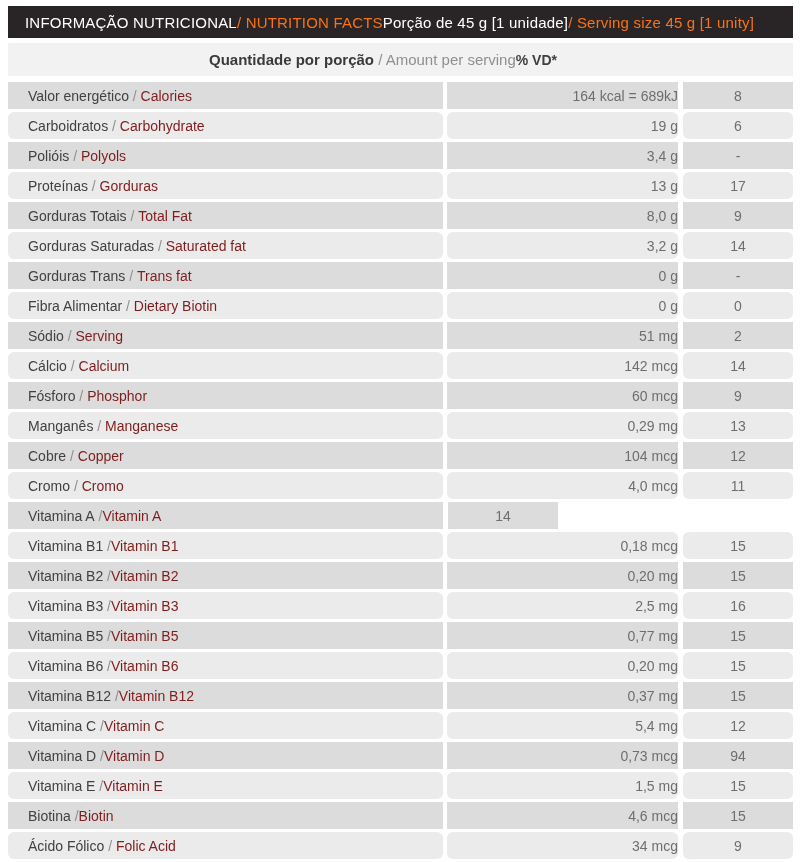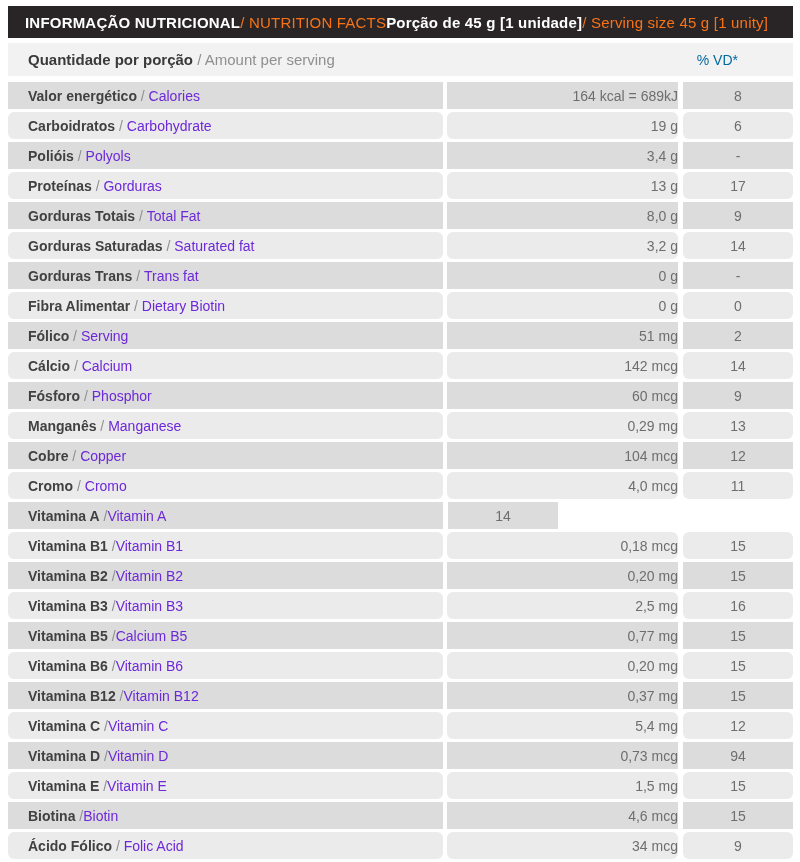--- a/index.html
+++ b/index.html
@@ -17,38 +17,38 @@
     height: 32px;
     background: #292526;
     color: #ffffff;
     display: flex;
     align-items: center;
     padding-left: 17px;
     font-size: 15px;
     letter-spacing: 0.2px;
     white-space: nowrap;
   }
-  .header-bar .seg-bold { font-weight: bold; }
+  .header-bar .seg-bold { font-weight: normal; }
   .header-bar .seg-reg  { font-weight: normal; color: #f97316; }
 
   
   .subheader {
     margin: 5px 7px 0 8px;
     height: 33px;
     background: #f2f2f2;
     display: flex;
     align-items: center;
-    justify-content: space-between;
+    justify-content: center;
     padding-left: 20px;
     padding-right: 55px;
     font-size: 15px;
   }
   .subheader .pt { font-weight: bold; color: #3a3a3a; }
   .subheader .sep, .subheader .en { font-weight: normal; color: #8f8f8f; }
-  .subheader .vd { font-weight: normal; color: #0369a1; font-size: 14px; }
+  .subheader .vd { font-weight: bold; color: #404040; font-size: 14px; }
 
   
   .rows { margin: 6px 7px 0 8px; }
   .row {
     display: flex;
     height: 27px;
     margin-bottom: 3px;
   }
   .row .cell {
     display: flex;
@@ -65,23 +65,23 @@
     justify-content: flex-end;
   }
   .cell.c-dv {
     width: 110px;
     margin-left: 5px;
     justify-content: center;
   }
   .row.odd  .cell { background: #dcdcdc; }
   .row.even .cell { background: #ebebeb; border-radius: 6px; }
 
-  .row .pt  { font-weight: bold; color: #414141; font-size: 14px; white-space: pre; }
+  .row .pt  { font-weight: normal; color: #414141; font-size: 14px; white-space: pre; }
   .row .sep { color: #8f8f8f; font-size: 14px; white-space: pre; }
-  .row .en  { color: #6d28d9; font-size: 14px; white-space: pre; }
+  .row .en  { color: #7f1d1d; font-size: 14px; white-space: pre; }
   .row .val { color: #6e6e6e; font-size: 14px; }
   .row .dv  { color: #6e6e6e; font-size: 14px; }
 </style>
 </head>
 <body>
 
 <div class="page">
 
   <div class="header-bar">
       <span class="seg-bold">INFORMAÇÃO NUTRICIONAL</span>
@@ -205,21 +205,21 @@
     <div class="cell c-value">
       <span class="val">0 g</span>
     </div>
     <div class="cell c-dv">
       <span class="dv">0</span>
     </div>
   </div>
 
   <div class="row odd">
     <div class="cell c-name">
-      <span class="pt">Fólico</span>
+      <span class="pt">Sódio</span>
           <span class="sep"> / </span>
           <span class="en">Serving</span>
     </div>
     <div class="cell c-value">
       <span class="val">51 mg</span>
     </div>
     <div class="cell c-dv">
       <span class="dv">2</span>
     </div>
   </div>
@@ -344,21 +344,21 @@
     </div>
     <div class="cell c-dv">
       <span class="dv">16</span>
     </div>
   </div>
 
   <div class="row odd">
     <div class="cell c-name">
       <span class="pt">Vitamina B5</span>
           <span class="sep"> /</span>
-          <span class="en">Calcium B5</span>
+          <span class="en">Vitamin B5</span>
     </div>
     <div class="cell c-value">
       <span class="val">0,77 mg</span>
     </div>
     <div class="cell c-dv">
       <span class="dv">15</span>
     </div>
   </div>
 
   <div class="row even">

